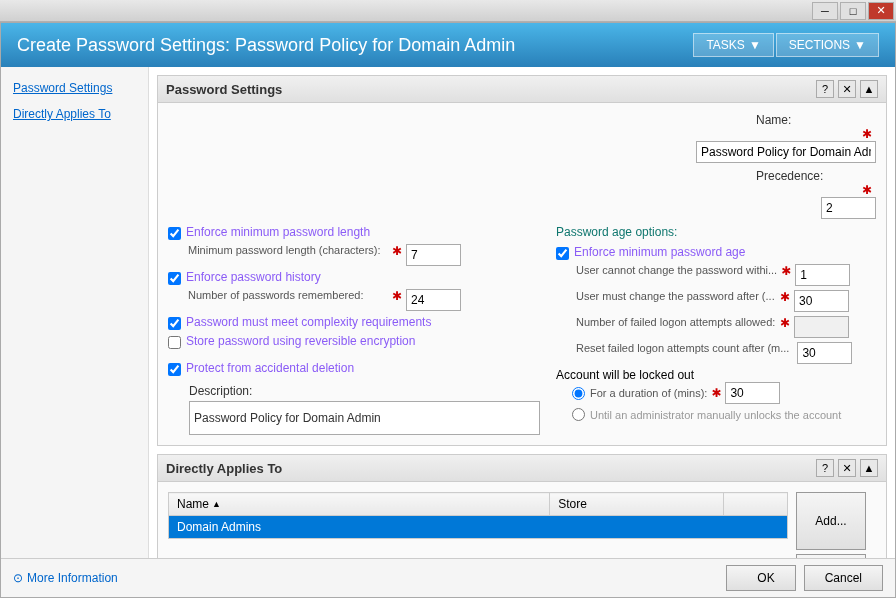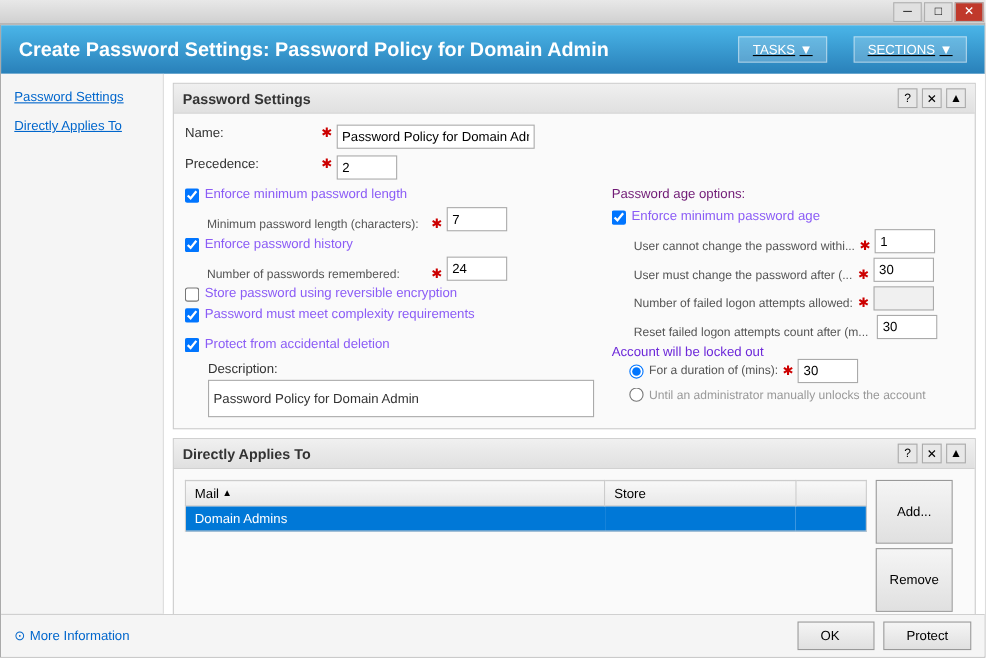--- a/index.html
+++ b/index.html
@@ -50,26 +50,25 @@
     .dialog-header {
       background: linear-gradient(to bottom, #4ab5e8, #2980b9);
       padding: 10px 16px;
       display: flex;
       align-items: center;
       justify-content: space-between;
     }
     .dialog-title {
       color: white;
       font-size: 18px;
-      font-weight: 700;
+      font-weight: 400;
     }
     .header-buttons {
       display: flex;
-      gap: 24px;
-      text-decoration: underline;
+      gap: 2px;
     }
     .header-btn {
       background: rgba(255,255,255,0.2);
       border: 1px solid rgba(255,255,255,0.5);
       color: white;
       padding: 4px 12px;
       cursor: pointer;
       font-size: 12px;
       display: flex;
       align-items: center;
@@ -146,22 +145,23 @@
       font-size: 11px;
     }
 
     .section-body {
       padding: 10px;
     }
 
     
     .form-row {
       display: flex;
-      align-items: flex-start;
+      align-items: flex-end;
       margin-bottom: 6px;
+      flex-direction: column;
     }
     .form-label {
       min-width: 120px;
       color: #333;
       font-size: 12px;
     }
     .required-star {
       color: #cc0000;
       margin: 0 4px;
     }
@@ -202,34 +202,34 @@
       margin-top: 2px;
       width: 13px;
       height: 13px;
     }
     .check-label {
       font-size: 12px;
       color: #8b5cf6;
     }
     .sub-row {
       display: flex;
-      align-items: flex-end;
+      align-items: flex-start;
       margin-left: 20px;
       margin-bottom: 4px;
     }
     .sub-label {
       font-size: 11px;
       color: #555;
       min-width: 200px;
     }
 
     
     .age-group-label {
       font-size: 12px;
-      color: #701a75;
+      color: #0f766e;
       margin-bottom: 6px;
     }
 
     
     .radio-row {
       display: flex;
       align-items: center;
       margin-left: 16px;
       margin-bottom: 4px;
     }
@@ -336,21 +336,21 @@
       display: flex;
       gap: 8px;
     }
     .footer-btn {
       padding: 5px 20px;
       border: 1px solid #999;
       cursor: pointer;
       font-size: 12px;
       background: linear-gradient(to bottom, #f5f5f5, #e0e0e0);
       min-width: 70px;
-      text-align: left;
+      text-align: right;
     }
 
     .disabled-input {
       background: #f0f0f0;
       color: #999;
     }
   </style>
 </head>
 <body>
 
@@ -427,27 +427,27 @@
                 <input type="checkbox" checked="" style="">
                 <span class="check-label">Enforce password history</span>
               </div>
               <div class="sub-row">
                 <span class="sub-label">Number of passwords remembered:</span>
                 <span class="required-star">✱</span>
                 <input type="text" class="form-input form-input-sm" value="24" style="">
               </div>
 
               <div class="check-row">
+                <input type="checkbox" checked="" style="">
+                <span class="check-label">Password must meet complexity requirements</span>
+              </div>
+
+              <div class="check-row">
                 <input type="checkbox" style="">
                 <span class="check-label">Store password using reversible encryption</span>
-              </div>
-
-              <div class="check-row">
-                <input type="checkbox" checked="" style="">
-                <span class="check-label">Password must meet complexity requirements</span>
               </div>
 
               <div style="height:8px;"></div>
 
               <div class="check-row">
                 <input type="checkbox" checked="" style="">
                 <span class="check-label">Protect from accidental deletion</span>
               </div>
 
               <div class="desc-section">
@@ -482,21 +482,21 @@
                 <span class="sub-label">Number of failed logon attempts allowed:</span>
                 <span class="required-star">✱</span>
                 <input type="text" class="form-input form-input-sm disabled-input" value="" style="">
               </div>
               <div class="sub-row">
                 <span class="sub-label">Reset failed logon attempts count after (m...</span>
                 <span class="required-star"></span>
                 <input type="text" class="form-input form-input-sm" value="30" style="">
               </div>
 
-              <div style="margin-left:0; margin-top:4px; font-size:12px; color:#6d28d9;">Account will be locked out</div>
+              <div style="margin-left:0; margin-top:4px; font-size:12px; color:#000000;">Account will be locked out</div>
 
               <div class="radio-row">
                 <input type="radio" name="lockout-type" checked="" style="">
                 <span class="radio-label">For a duration of (mins):</span>
                 <span class="required-star">✱</span>
                 <input type="text" class="form-input form-input-sm" value="30" style="">
               </div>
               <div class="radio-row">
                 <input type="radio" name="lockout-type" style="">
                 <span class="radio-label-disabled">Until an administrator manually unlocks the account</span>
@@ -518,21 +518,21 @@
         </div>
 
         <div class="section-body">
           <div style="display:flex; align-items:flex-start;">
             <div style="flex:1;">
               <table class="dat-table">
                 <thead>
                   <tr>
                     <th>
                       <div class="th-sort">
-                        <span>Mail</span>
+                        <span>Name</span>
                         <span class="sort-arrow">▲</span>
                       </div>
                     </th>
                     <th>
                       <span>Store</span>
                     </th>
                     <th></th>
                   </tr>
                 </thead>
                 <tbody>
@@ -557,17 +557,17 @@
     </div>
   </div>
 
   <div class="dialog-footer">
     <div class="more-info">
       <span>⊙</span>
       <span>More Information</span>
     </div>
     <div class="footer-buttons">
       <button class="footer-btn">OK</button>
-      <button class="footer-btn">Protect</button>
+      <button class="footer-btn">Cancel</button>
     </div>
   </div>
 
 </div>
 
 </body></html>

